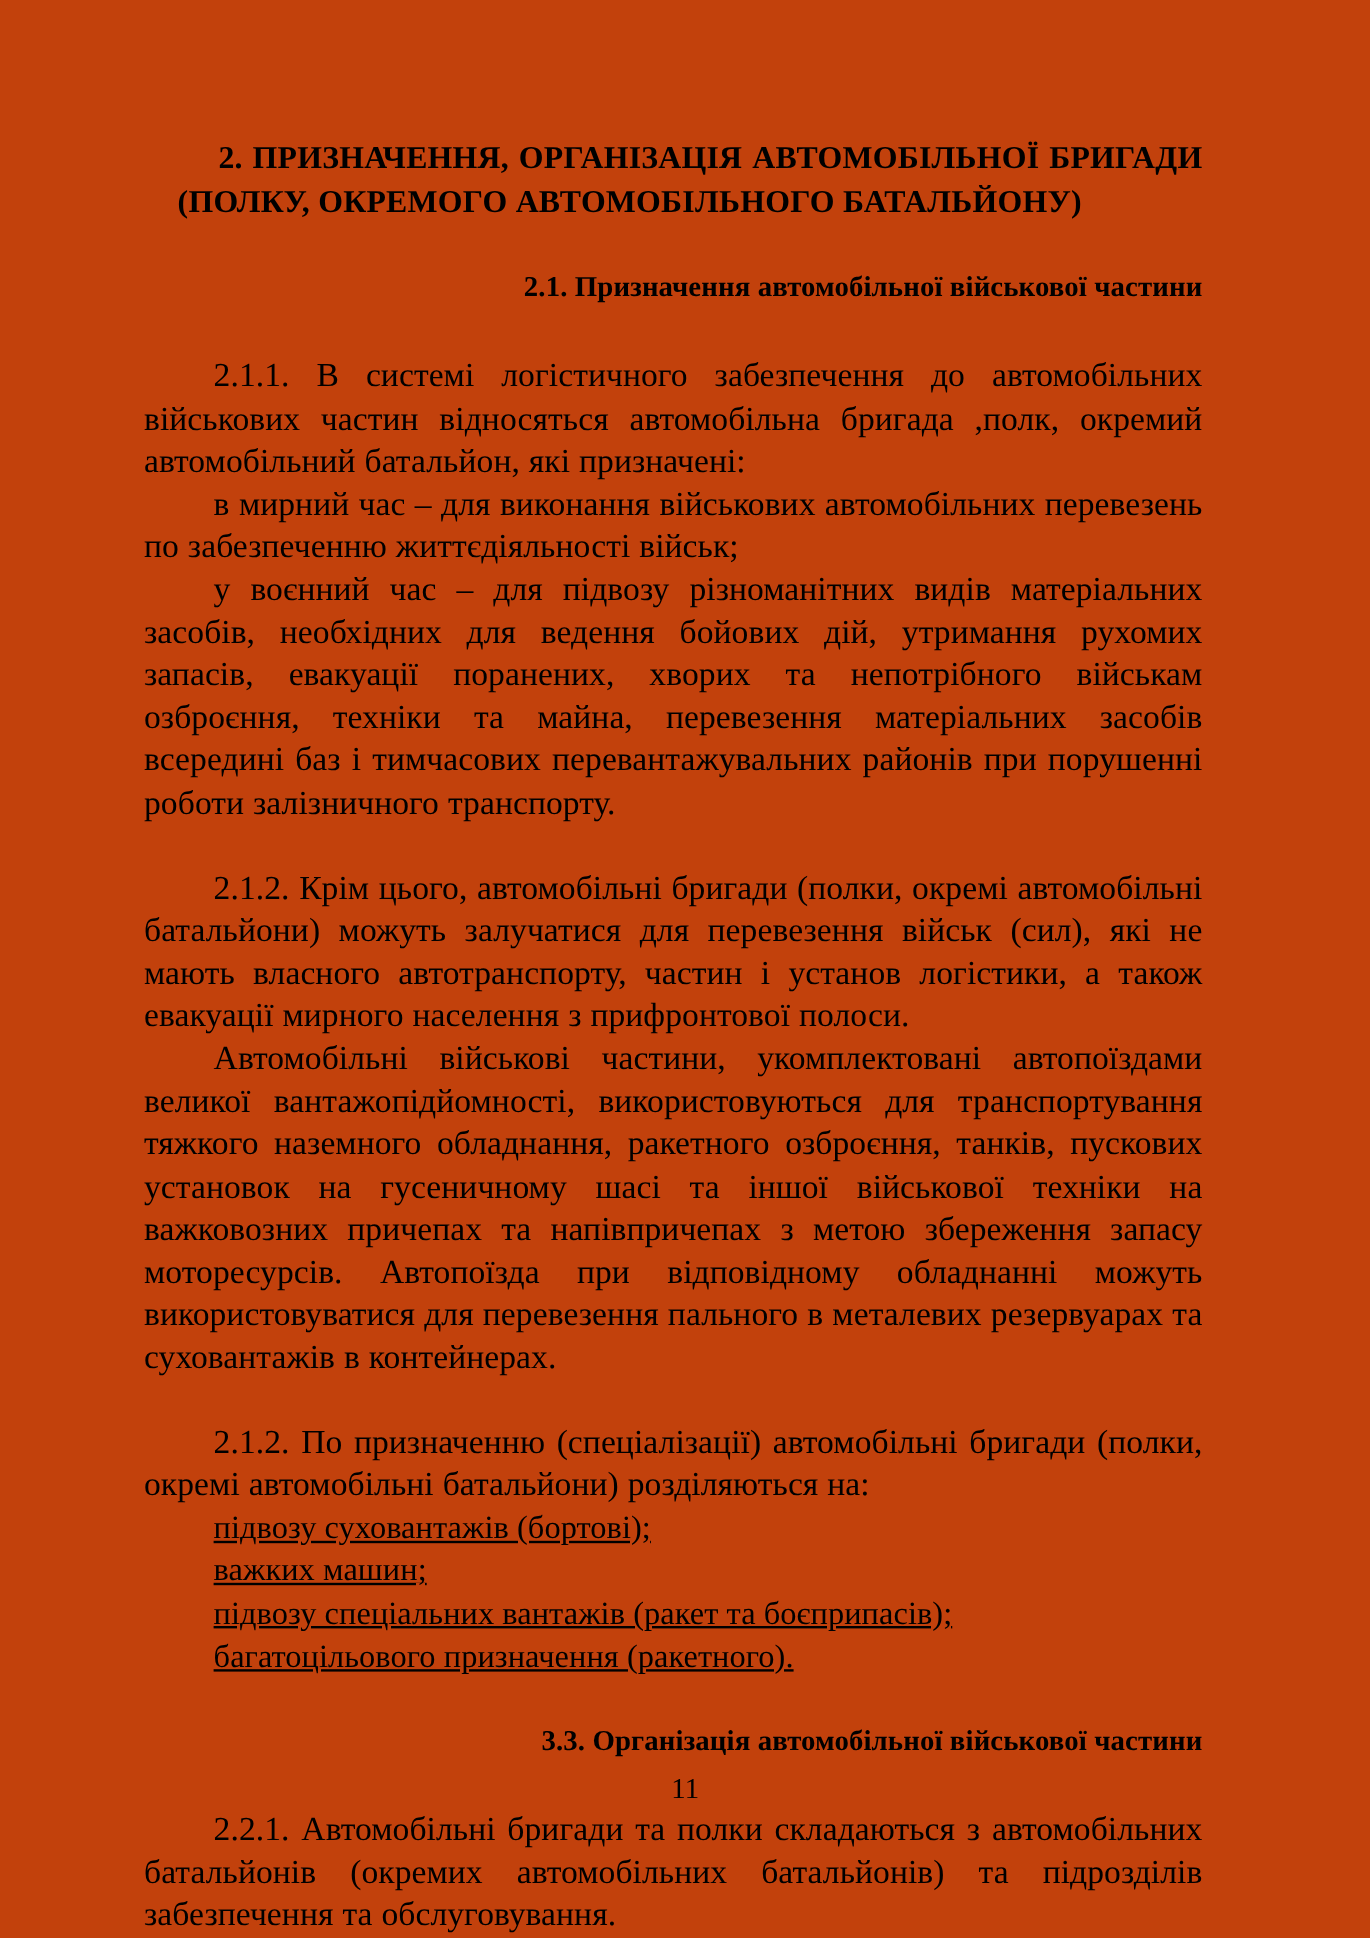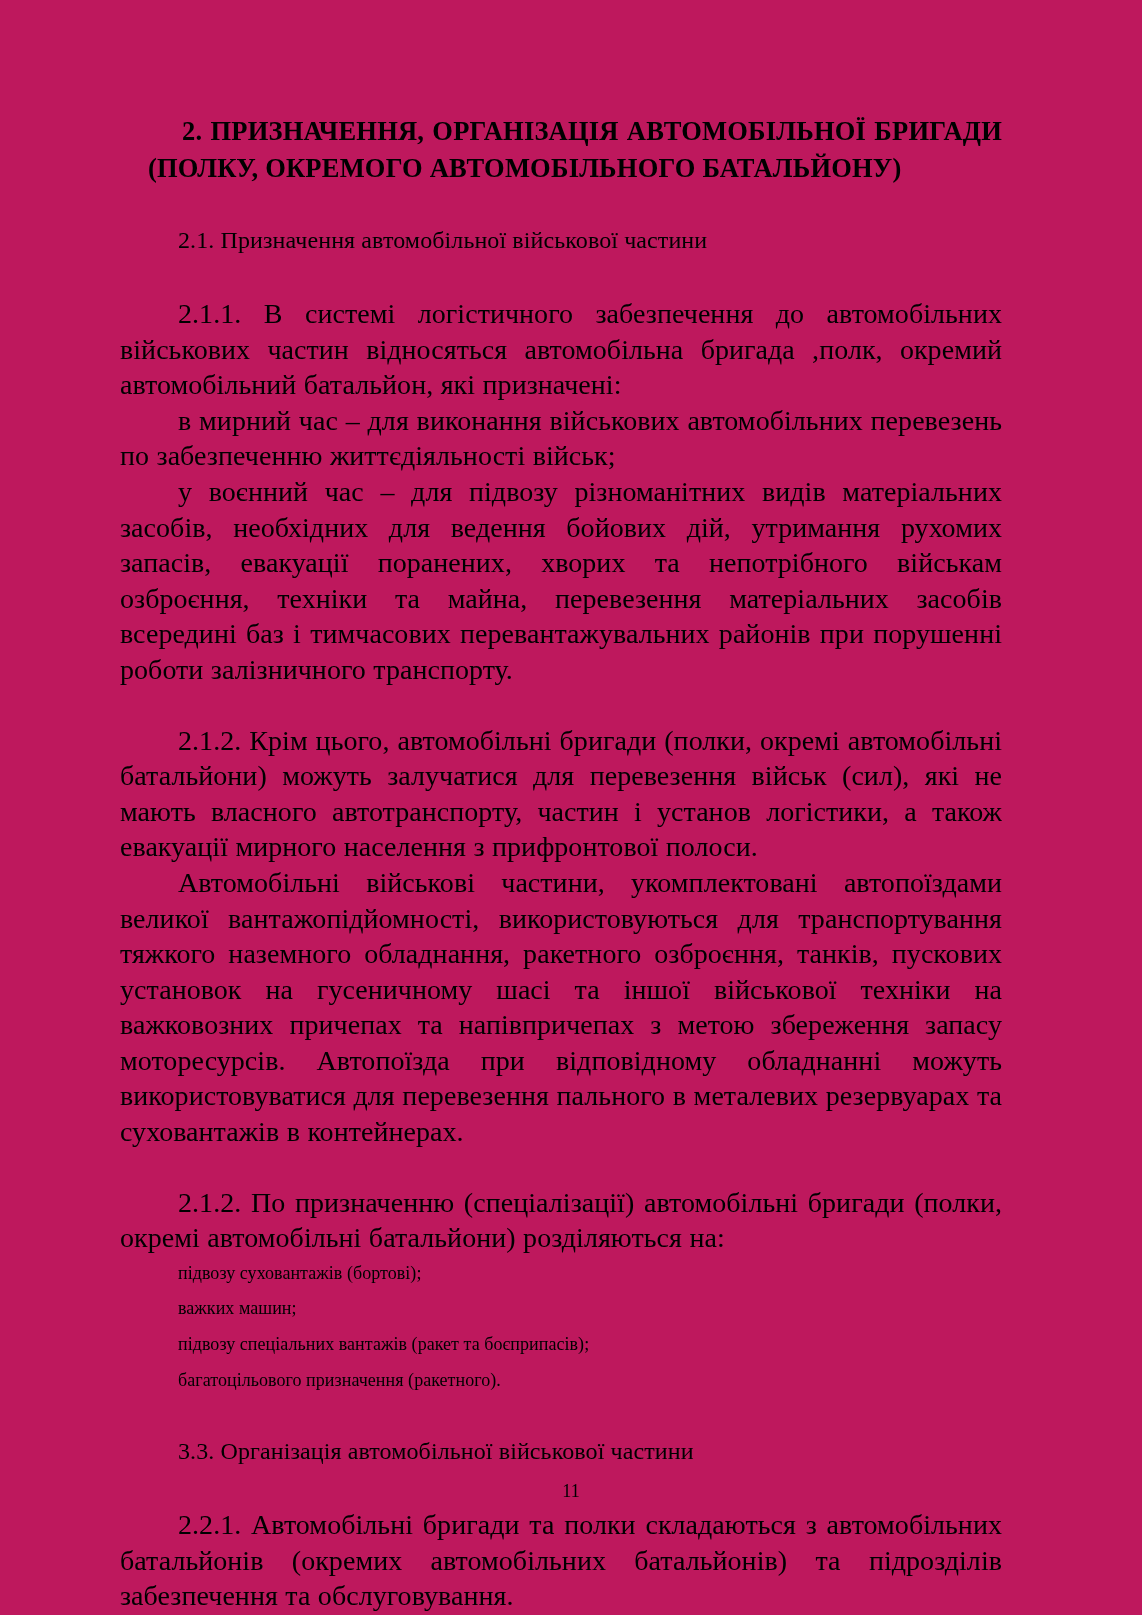--- a/index.html
+++ b/index.html
@@ -16,21 +16,21 @@
     color: #000000;
     overflow: hidden;
   }
 
   .page {
     position: absolute;
     left: 0;
     top: 0;
     width: 1142px;
     height: 1615px;
-    background: #be185d;
+    background: #c2410c;
   }
 
   .content {
     position: absolute;
     left: 120px;
     top: 113px;
     width: 882px;
   }
 
   
@@ -51,59 +51,61 @@
   }
   .doc-title .ln2 {
     display: block;
     text-align: left;
     margin-left: 28px;
   }
 
   
   .sec-heading {
     font-size: 24px;
-    font-weight: normal;
+    font-weight: bold;
     line-height: 36px;
     text-indent: 58px;
     margin: 0;
     letter-spacing: 0.1px;
+    text-align: right;
   }
 
   
   .para {
     font-size: 28px;
     line-height: 35.6px;
     text-align: justify;
     text-align-last: left;
     text-indent: 58px;
     margin: 0;
     letter-spacing: 0.05px;
     word-spacing: 0.4px;
   }
 
   
   .list-line {
-    font-size: 18px;
+    font-size: 27px;
     line-height: 35.6px;
     text-align: left;
     text-indent: 58px;
     margin: 0;
     letter-spacing: 0.05px;
+    text-decoration: underline;
   }
   .gap-md { height: 35px; }
   .gap-lg { height: 38px; }
 
   
   .page-number {
     position: absolute;
     left: 0;
     top: 1476px;
     width: 1142px;
     text-align: center;
-    font-size: 18px;
+    font-size: 24px;
     line-height: 30px;
     font-family: "Liberation Serif", "DejaVu Serif", serif;
   }
 </style>
 </head>
 <body>
 
 <div class="page">
 
   <div class="content">

